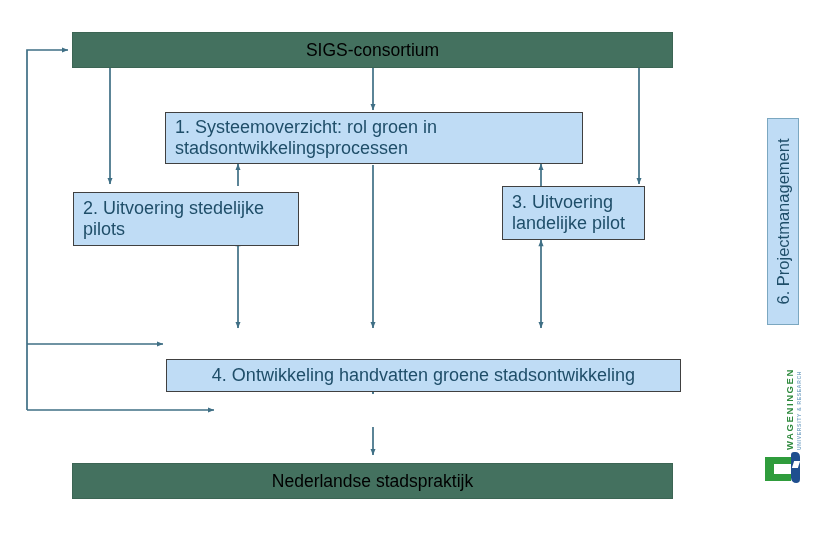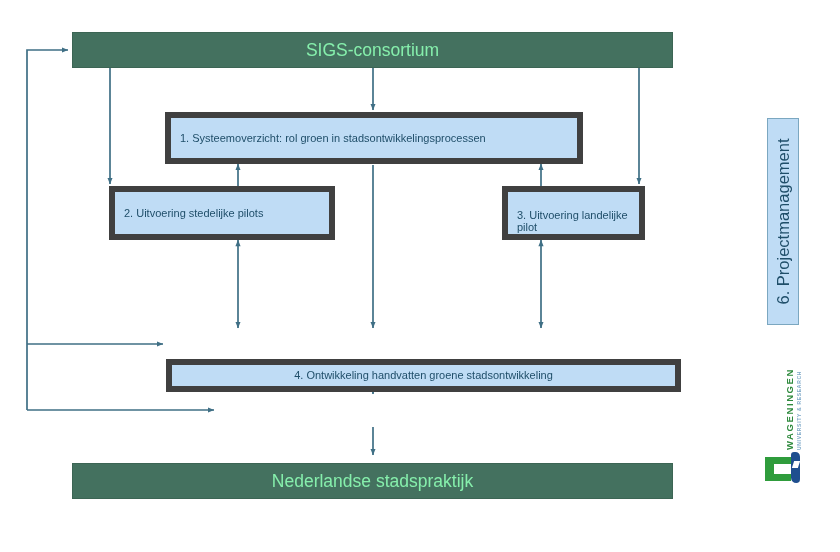--- a/index.html
+++ b/index.html
@@ -30,30 +30,30 @@
     position: absolute;
     box-sizing: border-box;
     display: flex;
     align-items: center;
     border: 1px solid #4a7f96;
     line-height: 1.16;
   }
   .node.green {
     background: #44715f;
     border: 1px solid #3c6554;
-    color: #86efac;
+    color: #000000;
     justify-content: center;
     text-align: center;
     font-size: 17.5px;
   }
   .node.blue {
     background: #bfdcf5;
-    border: 6px solid #404040;
+    border: 1px solid #404040;
     color: #1f4e69;
-    font-size: 11px;
+    font-size: 18px;
   }
   .node.blue.center {
     justify-content: center;
     text-align: center;
     margin-top: 31px;
   }
   .node.blue.left {
     justify-content: flex-start;
     text-align: left;
   }
@@ -157,25 +157,25 @@
   </svg>
 
   <div class="node green" style="left:72px; top:32px; width:601px; height:36px;">
     <span>SIGS-consortium</span>
   </div>
 
   <div class="node blue left pad-l" style="left:165px; top:112px; width:418px; height:52px;">
     <span>1. Systeemoverzicht: rol groen in stadsontwikkelingsprocessen</span>
   </div>
 
-  <div class="node blue left pad-l" style="left:73px; top:186px; width:226px; height:54px;margin-left:36px;">
+  <div class="node blue left pad-l" style="left:73px; top:192px; width:226px; height:54px;">
     <span>2. Uitvoering stedelijke pilots</span>
   </div>
 
-  <div class="node blue left pad-l" style="left:502px; top:186px; width:143px; height:54px;align-items:flex-end;">
+  <div class="node blue left pad-l" style="left:502px; top:186px; width:143px; height:54px;">
     <span>3. Uitvoering landelijke pilot</span>
   </div>
 
   <div class="node blue center pad-c" style="left:166px; top:328px; width:515px; height:33px;">
     <span>4. Ontwikkeling handvatten groene stadsontwikkeling</span>
   </div>
 
 
   <div class="node green" style="left:72px; top:455px; width:601px; height:36px;margin-top:8px;">
     <span>Nederlandse stadspraktijk</span>

